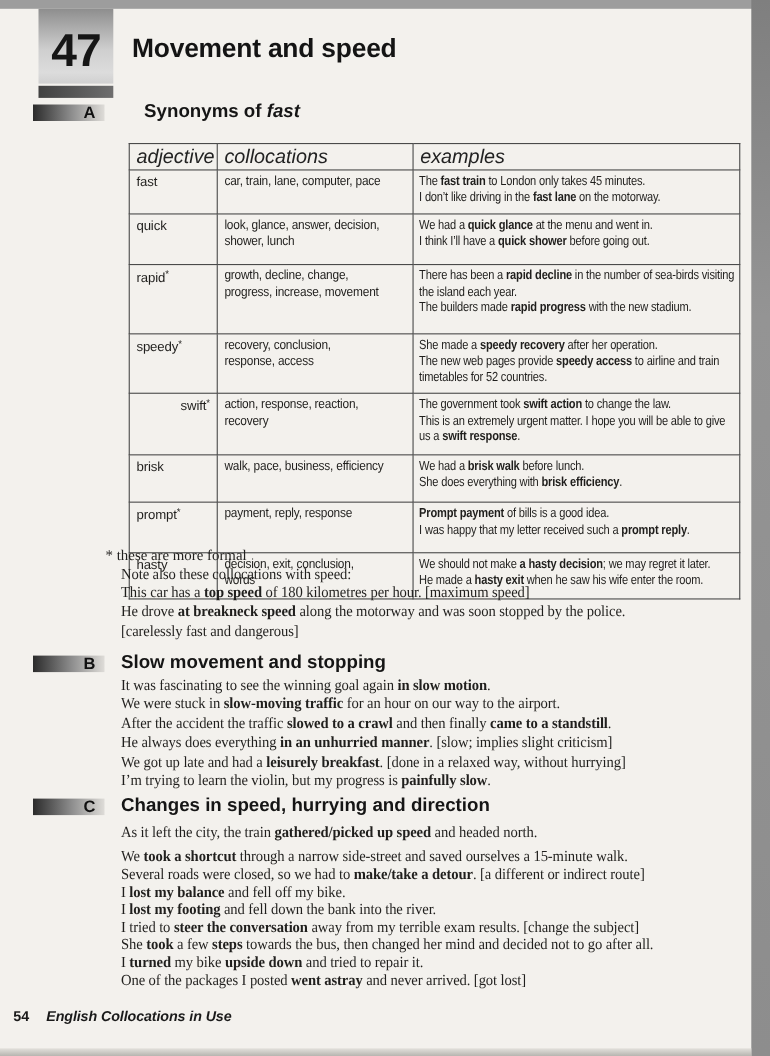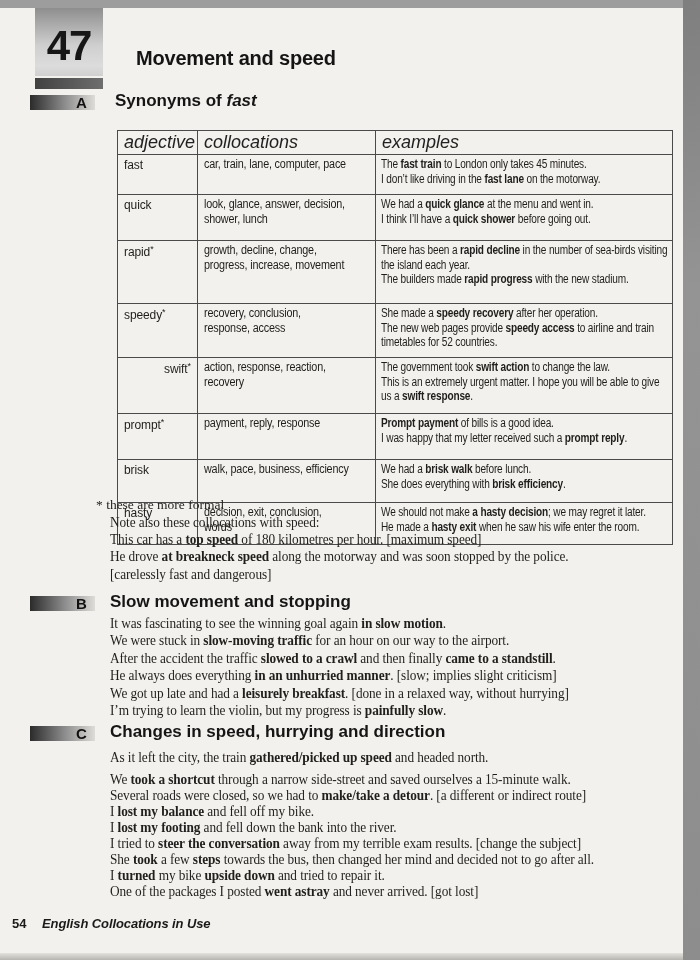--- a/index.html
+++ b/index.html
@@ -8,21 +8,21 @@
   .abs{position:absolute;}
   
   .strip-top{left:0;top:0;width:700px;height:8px;background:#9d9d9d;}
   .strip-right{left:683px;top:0;width:17px;height:960px;background:linear-gradient(180deg,#7f7f7f,#949494 30%,#8d8d8d);}
   .strip-bottom{left:0;top:953px;width:683px;height:7px;background:linear-gradient(180deg,#e3e1dc,#b7b5b0);}
   
   .unit-box{left:35px;top:8px;width:68px;height:68px;background:linear-gradient(180deg,#8e8e8e,#cfcfcf 55%,#dcdcdc 85%,#d0d0d0);
             display:flex;align-items:flex-end;justify-content:center;text-align:center;}
   .unit-num{font-weight:700;font-size:42px;line-height:1;color:#161616;padding-bottom:9px;letter-spacing:-1px;}
   .unit-bar{left:35px;top:78px;width:68px;height:11px;background:linear-gradient(90deg,#414141,#6e6e6e);}
-  .page-title{left:120px;top:31px;margin:16px;font-size:20px;font-weight:700;letter-spacing:-0.2px;color:#141414;}
+  .page-title{left:120px;top:31px;margin:0;font-size:24px;font-weight:700;letter-spacing:-0.2px;color:#141414;}
   
   .secbar{left:30px;width:65px;height:15px;background:linear-gradient(90deg,#2b2b2b,#8f8f8f 55%,#dedcd8 100%);}
   .secletter{font-weight:700;font-size:15px;line-height:15px;color:#111;}
   .sechead{margin:0;font-size:17px;font-weight:700;color:#151515;}
   .sechead em{font-style:italic;}
   
   .ctable{left:117px;top:130px;width:555px;border-collapse:collapse;table-layout:fixed;}
   .ctable th,.ctable td{border:1px solid #4a4a4a;vertical-align:top;}
   .ctable th{font-style:italic;font-weight:400;font-size:18px;text-align:left;padding:1px 6px;height:14px;color:#222;}
   .col-adj{width:80px;} .col-coll{width:178px;} .col-ex{width:297px;}
@@ -51,21 +51,21 @@
 <div class="abs strip-bottom"></div>
 
 <div class="abs unit-box">
   <span class="unit-num">47</span>
 </div>
 <div class="abs unit-bar"></div>
 <h1 class="abs page-title">Movement and speed</h1>
 
 <div class="abs secbar" style="top:95px;"></div>
 <span class="abs secletter" style="left:76px;top:95px;">A</span>
-<h2 class="abs sechead" style="left:115px;top:91px;"><span>Synonyms of </span><em>fast</em></h2>
+<h2 class="abs sechead" style="left:131px;top:91px;"><span>Synonyms of </span><em>fast</em></h2>
 
 <table class="abs ctable">
   <colgroup>
       <col class="col-adj">
       <col class="col-coll">
       <col class="col-ex">
     </colgroup>
   <thead>
     <tr>
       <th>adjective</th>
@@ -142,44 +142,44 @@
           </div>
         </td>
         <td class="ex">
           <div class="exwrap">
             <div><span>The government took </span><span class="b">swift action</span><span> to change the law.</span></div>
             <div><span>This is an extremely urgent matter. I hope you will be able to give us a </span><span class="b">swift response</span><span>.</span></div>
           </div>
         </td>
       </tr>
       <tr>
+        <td class="adj" style="height: 36px;"><span>brisk</span></td>
+        <td class="coll">
+          <div class="collwrap">
+            <div>walk, pace, business, efficiency</div>
+          </div>
+        </td>
+        <td class="ex">
+          <div class="exwrap">
+            <div><span>We had a </span><span class="b">brisk walk</span><span> before lunch.</span></div>
+            <div><span>She does everything with </span><span class="b">brisk efficiency</span><span>.</span></div>
+          </div>
+        </td>
+      </tr>
+      <tr>
         <td class="adj" style="height: 39px;"><span>prompt</span><span class="star">*</span></td>
         <td class="coll">
           <div class="collwrap">
             <div>payment, reply, response</div>
           </div>
         </td>
         <td class="ex">
           <div class="exwrap">
             <div><span class="b">Prompt payment</span><span> of bills is a good idea.</span></div>
             <div><span>I was happy that my letter received such a </span><span class="b">prompt reply</span><span>.</span></div>
-          </div>
-        </td>
-      </tr>
-      <tr>
-        <td class="adj" style="height: 36px;"><span>brisk</span></td>
-        <td class="coll">
-          <div class="collwrap">
-            <div>walk, pace, business, efficiency</div>
-          </div>
-        </td>
-        <td class="ex">
-          <div class="exwrap">
-            <div><span>We had a </span><span class="b">brisk walk</span><span> before lunch.</span></div>
-            <div><span>She does everything with </span><span class="b">brisk efficiency</span><span>.</span></div>
           </div>
         </td>
       </tr>
       <tr>
         <td class="adj" style="height: 35px; margin-left: 36px;"><span>hasty</span></td>
         <td class="coll">
           <div class="collwrap">
             <div>decision, exit, conclusion,</div>
             <div>words</div>
           </div>

